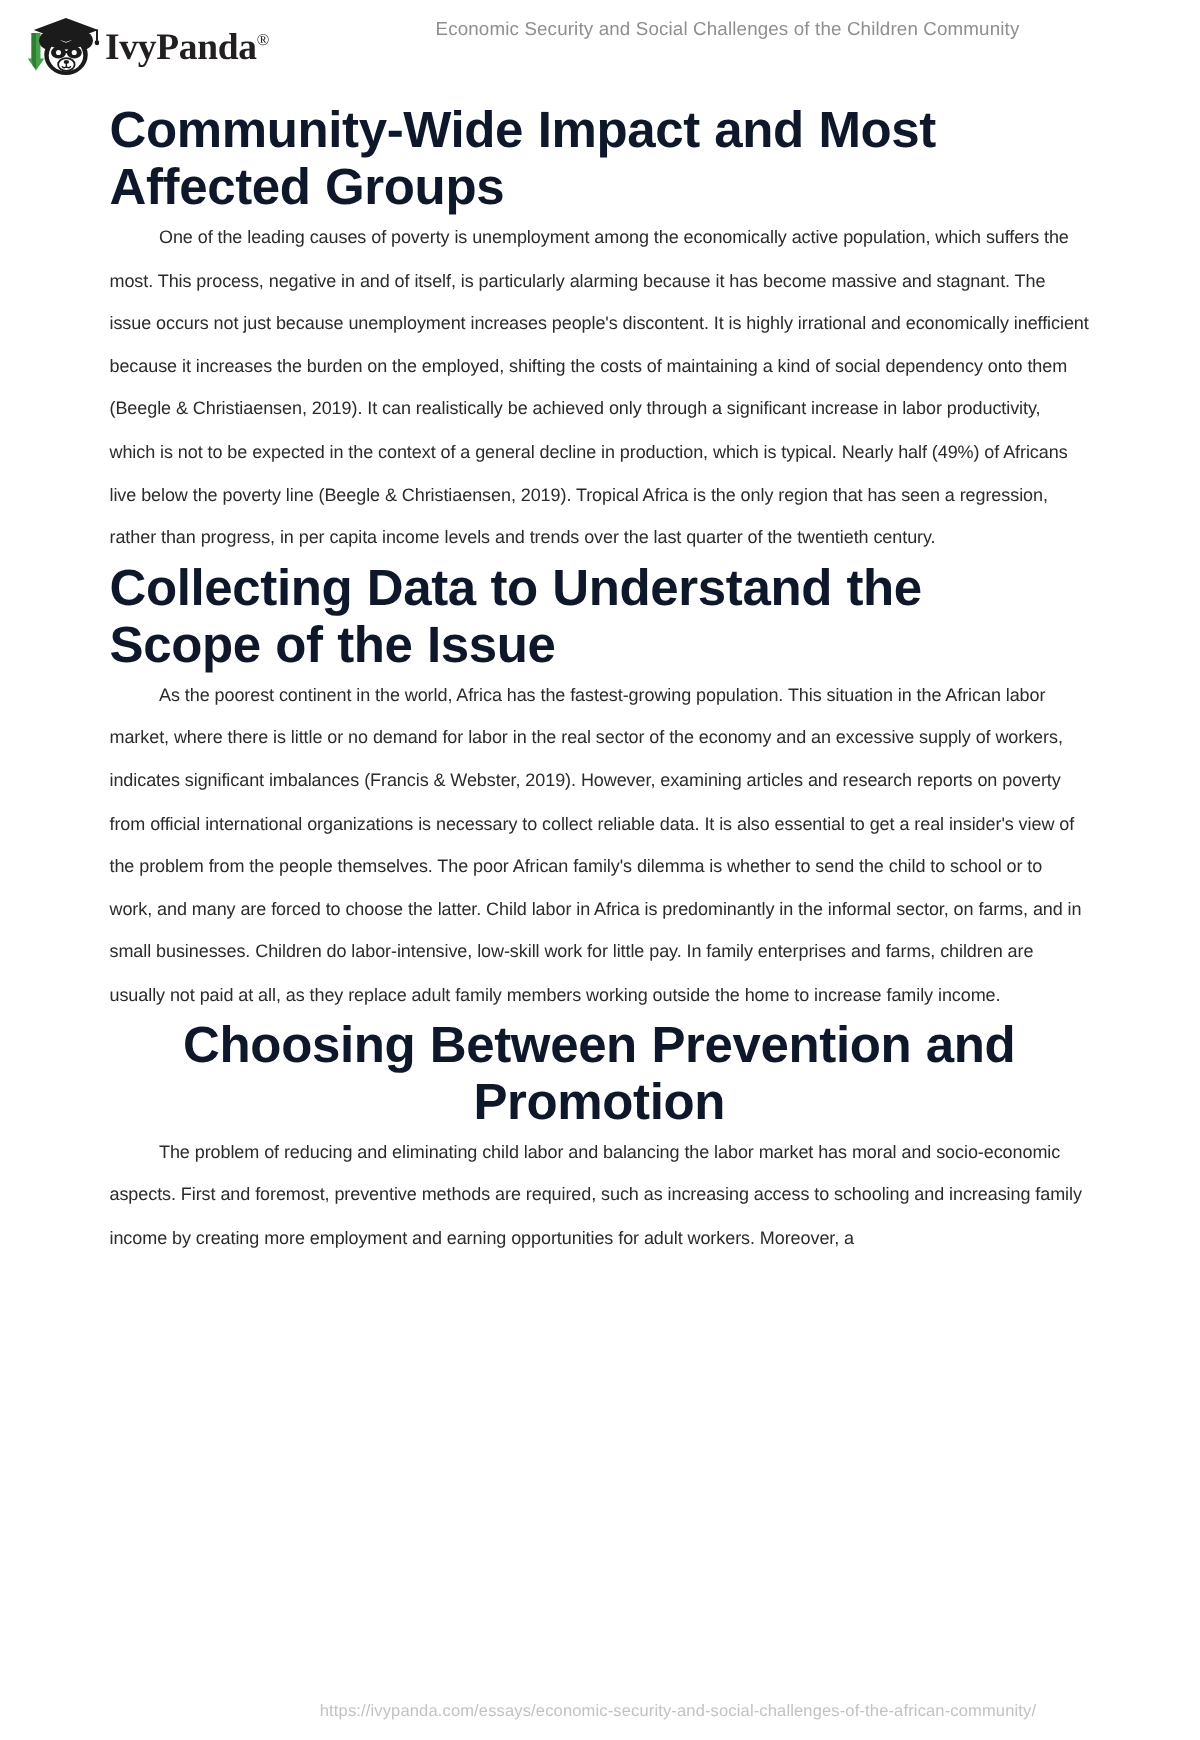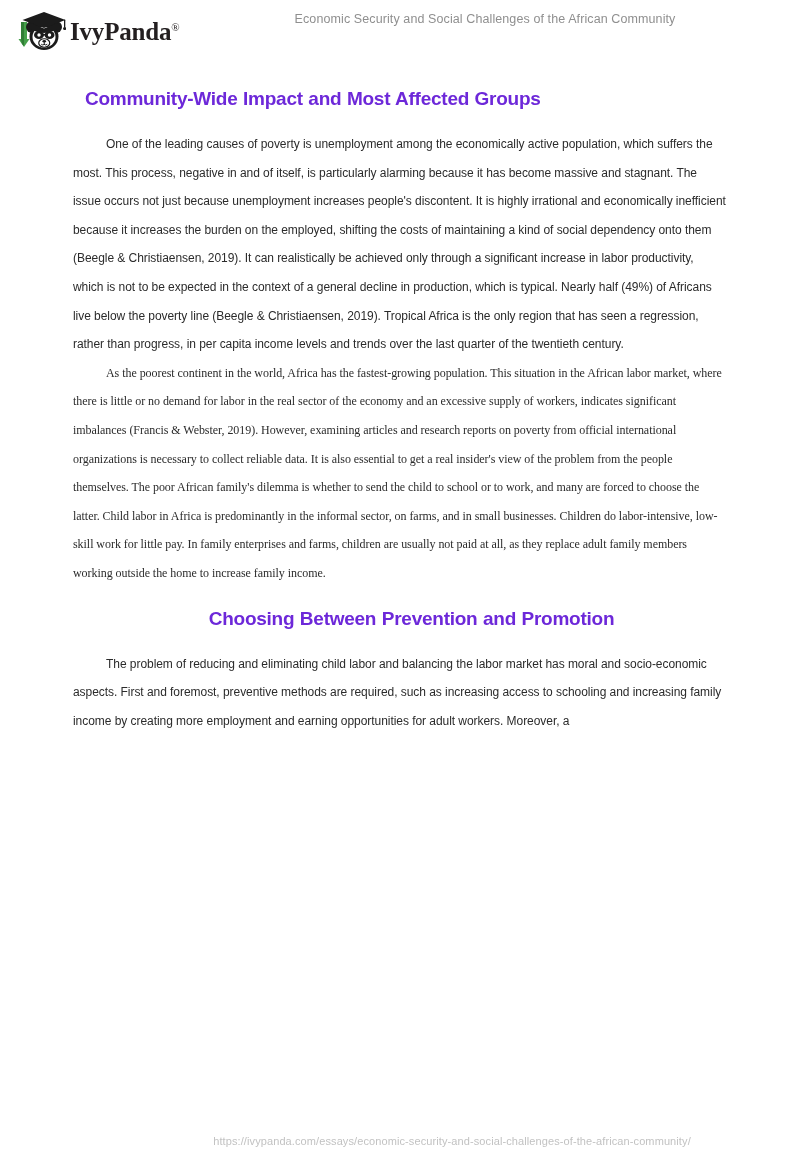--- a/index.html
+++ b/index.html
@@ -76,43 +76,43 @@
   .content {
     position: absolute;
     left: 73px;
     top: 68px;
     width: 653px;
   }
 
   h2.section-heading {
     font-family: "Liberation Sans", sans-serif;
     font-weight: bold;
-    font-size: 19px;
+    font-size: 34px;
     line-height: 38px;
-    color: #6d28d9;
-    margin: 12px;
+    color: #0f172a;
+    margin: 0;
     letter-spacing: -0.25px;
     word-spacing: 0.5px;
   }
 
   .h-impact    { width: 620px; margin-top: 6px; }
   .h-collect   { width: 620px; margin-top: 27px; }
   .h-choosing  { width: 653px; margin-top: 30px; text-align: center; }
 
   p.body-text {
     font-size: 12px;
     line-height: 28.6px;
     color: #2b2b2b;
     margin: 0;
     text-align: left;
     text-indent: 33px;
     letter-spacing: -0.05px;
   }
   .p-first  { margin-top: 22px; }
-  .p-second { margin-top: 24px; font-family: Liberation Serif, serif; }
+  .p-second { margin-top: 24px; }
   .p-third  { margin-top: 24px; }
 
   
   .page-footer {
     position: absolute;
     left: 0;
     top: 1131px;
     width: 800px;
     text-align: center;
     padding-left: 104px;
@@ -165,29 +165,30 @@
           <path d="M17 22 L60 6 L103 22 L60 38 Z"></path>
           <path d="M36 29 L36 42 q24 12 48 0 L84 29 L60 39 Z"></path>
           <rect x="100" y="21" width="2.6" height="16" rx="1.3"></rect>
           <circle cx="101.3" cy="39" r="3.2"></circle>
         </g>
       </svg>
     </span>
     <span class="brand-name"><span>IvyPanda</span><sup>®</sup></span>
   </div>
 
-  <div class="doc-title">Economic Security and Social Challenges of the African Community</div>
+  <div class="doc-title">Economic Security and Social Challenges of the Children Community</div>
 </div>
 
 <main class="content">
 
   <h2 class="section-heading h-impact">Community-Wide Impact and Most Affected Groups</h2>
 
   <p class="body-text p-first">One of the leading causes of poverty is unemployment among the economically active population, which suffers the most. This process, negative in and of itself, is particularly alarming because it has become massive and stagnant. The issue occurs not just because unemployment increases people's discontent. It is highly irrational and economically inefficient because it increases the burden on the employed, shifting the costs of maintaining a kind of social dependency onto them (Beegle &amp; Christiaensen, 2019).  It can realistically be achieved only through a significant increase in labor productivity, which is not to be expected in the context of a general decline in production, which is typical. Nearly half (49%) of Africans live below the poverty line (Beegle &amp; Christiaensen, 2019). Tropical Africa is the only region that has seen a regression, rather than progress, in per capita income levels and trends over the last quarter of the twentieth century.</p>
 
+  <h2 class="section-heading h-collect">Collecting Data to Understand the Scope of the Issue</h2>
 
   <p class="body-text p-second">As the poorest continent in the world, Africa has the fastest-growing population. This situation in the African labor market, where there is little or no demand for labor in the real sector of the economy and an excessive supply of workers, indicates significant imbalances (Francis &amp; Webster, 2019). However, examining articles and research reports on poverty from official international organizations is necessary to collect reliable data. It is also essential to get a real insider's view of the problem from the people themselves. The poor African family's dilemma is whether to send the child to school or to work, and many are forced to choose the latter. Child labor in Africa is predominantly in the informal sector, on farms, and in small businesses. Children do labor-intensive, low-skill work for little pay. In family enterprises and farms, children are usually not paid at all, as they replace adult family members working outside the home to increase family income.</p>
 
   <h2 class="section-heading h-choosing">Choosing Between Prevention and Promotion</h2>
 
   <p class="body-text p-third">The problem of reducing and eliminating child labor and balancing the labor market has moral and socio-economic aspects. First and foremost, preventive methods are required, such as increasing access to schooling and increasing family income by creating more employment and earning opportunities for adult workers. Moreover, a</p>
 </main>
 
 <div class="page-footer">
   <a class="footer-url" href="#">https://ivypanda.com/essays/economic-security-and-social-challenges-of-the-african-community/</a>

